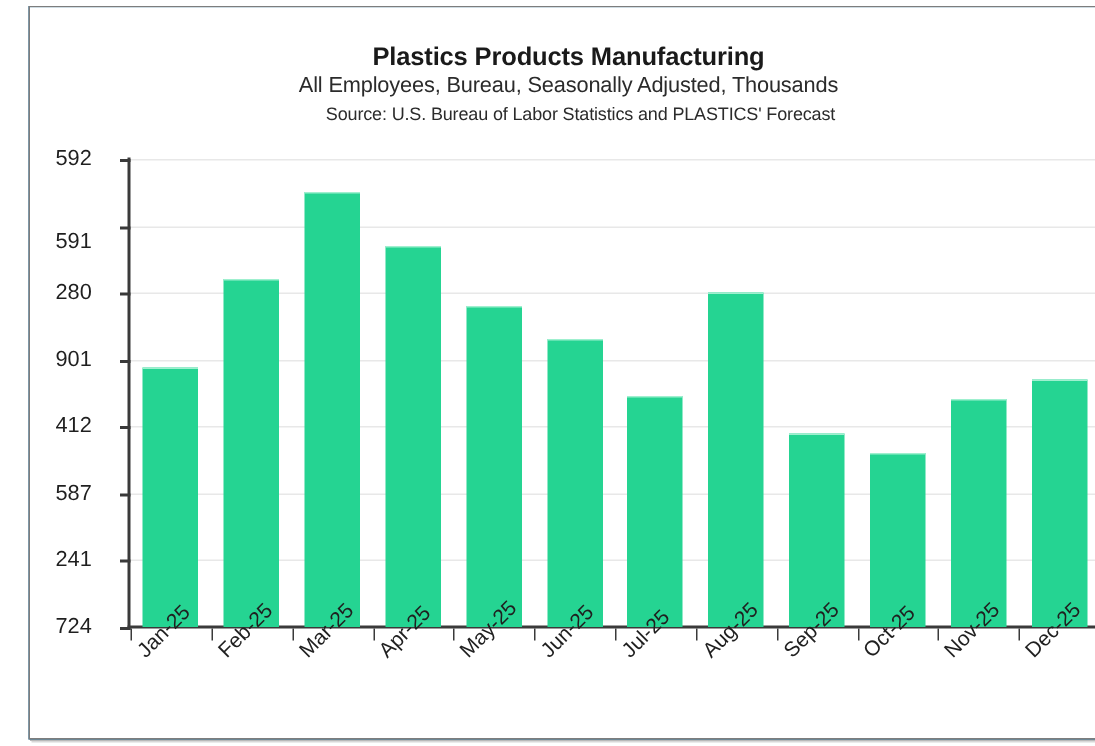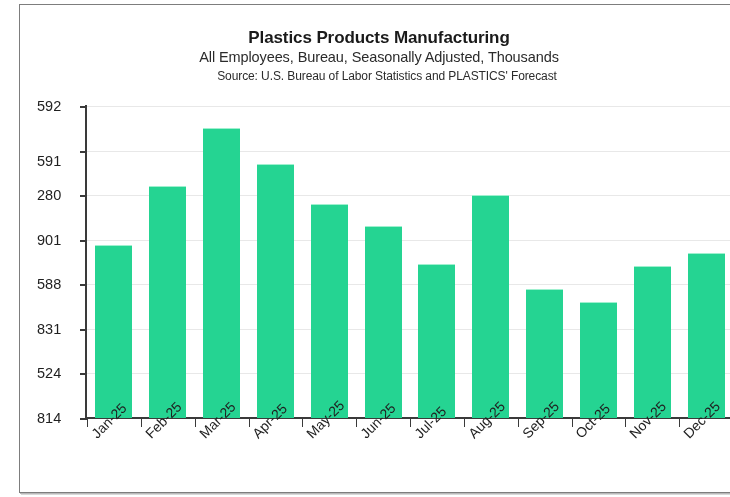--- a/index.html
+++ b/index.html
@@ -166,24 +166,24 @@
         <div class="gridline" style="left: 66px; top: 234px; position: absolute;"></div>
         <div class="gridline" style="left: 66px; top: 278px; position: absolute;"></div>
         <div class="gridline" style="left: 66px; top: 323px; position: absolute;"></div>
         <div class="gridline" style="left: 66px; top: 367px; position: absolute;"></div>
       </div>
     <div id="ytick-labels">
         <div class="ytick-label" style="top: 94px;">592</div>
         <div class="ytick-label" style="top: 138.571px; margin-top: 10px;">591</div>
         <div class="ytick-label" style="top: 183.143px;">280</div>
         <div class="ytick-label" style="top: 227.714px;">901</div>
-        <div class="ytick-label" style="top: 272.286px;">588</div>
-        <div class="ytick-label" style="top: 316.857px;">831</div>
-        <div class="ytick-label" style="top: 361.429px;">524</div>
-        <div class="ytick-label" style="top: 406px;">814</div>
+        <div class="ytick-label" style="top: 272.286px;">412</div>
+        <div class="ytick-label" style="top: 316.857px;">587</div>
+        <div class="ytick-label" style="top: 361.429px;">241</div>
+        <div class="ytick-label" style="top: 406px;">724</div>
       </div>
     <div id="ytick-marks">
         <div class="ytick-mark" style="top: 100px;"></div>
         <div class="ytick-mark" style="top: 145px;"></div>
         <div class="ytick-mark" style="top: 189px;"></div>
         <div class="ytick-mark" style="top: 234px;"></div>
         <div class="ytick-mark" style="top: 278px;"></div>
         <div class="ytick-mark" style="top: 323px;"></div>
         <div class="ytick-mark" style="top: 367px;"></div>
         <div class="ytick-mark" style="top: 412px;"></div>

